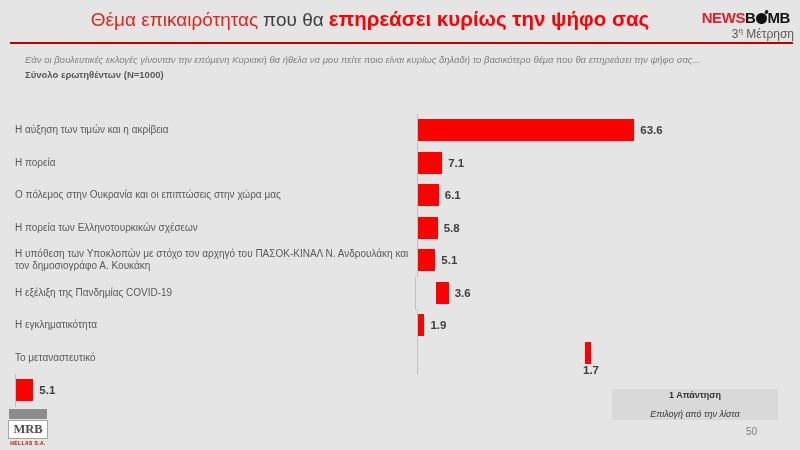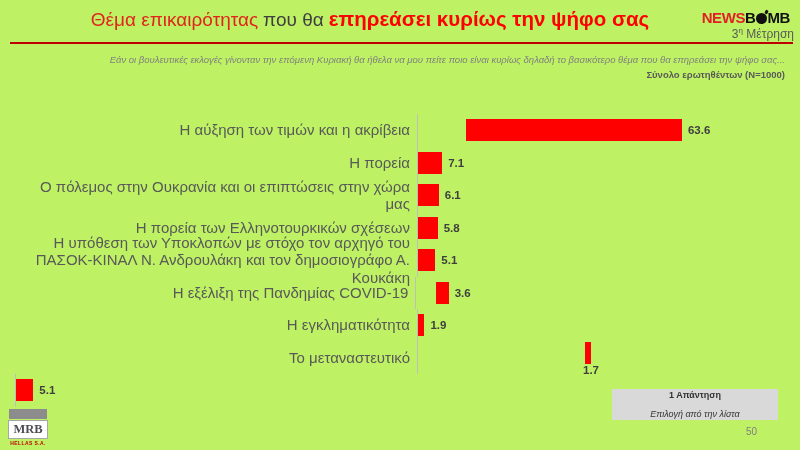--- a/index.html
+++ b/index.html
@@ -1,16 +1,16 @@
 <!DOCTYPE html>
 <html><head>
 <meta charset="utf-8">
 <style>
   html,body{margin:0;padding:0;background:#fff;}
-  .slide{position:relative;width:800px;height:450px;background:#bef264;overflow:hidden;
+  .slide{position:relative;width:800px;height:450px;background:#e5e5e5;overflow:hidden;
          font-family:"Liberation Sans","DejaVu Sans",sans-serif;}
 
   
   .header-title{position:absolute;top:7px;left:25px;width:690px;text-align:center;white-space:nowrap;}
   .t1{color:#e0251c;font-size:19px;}
   .t2{color:#404040;font-size:19px;margin:0 5px;}
   .t3{color:#ff0000;font-size:20.5px;font-weight:bold;}
 
   .newsbomb{position:absolute;top:9px;right:10px;font-weight:bold;font-size:15px;
             letter-spacing:-0.4px;color:#111;white-space:nowrap;}
@@ -18,28 +18,28 @@
   .bomb{display:inline-block;width:11px;height:11px;background:#111;border-radius:50%;
         position:relative;top:1px;margin:0 0.5px;}
   .bomb .fuse{position:absolute;top:-3px;right:-1px;width:3px;height:4px;background:#111;
         transform:rotate(25deg);border-radius:1px;}
   .metrisi{position:absolute;top:26px;right:6px;font-size:12px;color:#595959;}
   .metrisi sup{font-size:8px;}
 
   .rule{position:absolute;top:42px;left:10px;width:783px;height:2px;background:#c00000;}
 
   
-  .subtitle{position:absolute;top:54px;left:15px;width:770px;text-align:right;}
+  .subtitle{position:absolute;top:54px;left:25px;width:770px;text-align:left;}
   .sub1{font-style:italic;color:#7f7f7f;font-size:9.5px;}
   .sub2{font-weight:bold;color:#595959;font-size:9.5px;margin-top:4px;}
 
   
   .chart{position:absolute;top:114px;left:15px;width:760px;}
   .chart-row{display:flex;align-items:center;height:32.5px;}
-  .row-label{width:395px;text-align:right;padding-right:7px;font-size:15px;
+  .row-label{width:395px;padding-right:7px;font-size:10px;
              color:#595959;line-height:1.18;}
   .bar-area{display:flex;align-items:center;height:100%;border-left:1px solid #bfbfbf;
             width:340px;}
   .bar{height:22px;flex-shrink:0;}
   .bar-value{font-weight:bold;font-size:11.5px;color:#3f3f3f;margin-left:6px;}
 
   
   .footer-note{position:absolute;left:612px;top:389px;width:166px;height:31px;background:#d9d9d9;
                display:flex;flex-direction:column;justify-content:center;text-align:center;gap:8px;}
   .note1{font-weight:bold;font-size:9px;color:#333333;}
@@ -75,21 +75,21 @@
   <div class="rule"></div>
 
   <div class="subtitle">
     <div class="sub1">Εάν οι βουλευτικές εκλογές γίνονταν την επόμενη Κυριακή θα ήθελα να μου πείτε ποιο είναι κυρίως δηλαδή το βασικότερο θέμα που θα επηρεάσει την ψήφο σας...</div>
     <div class="sub2">Σύνολο ερωτηθέντων (Ν=1000)</div>
   </div>
 
   <div class="chart">
       <div class="chart-row">
         <div class="row-label">Η αύξηση των τιμών και η ακρίβεια</div>
-        <div class="bar-area" style="border-left-color: rgb(191, 191, 191); justify-content: center;">
+        <div class="bar-area" style="border-left-color: rgb(191, 191, 191);">
           <div class="bar" style="width: 216.24px; background: rgb(255, 0, 0);"></div>
           <div class="bar-value">63.6</div>
         </div>
       </div>
       <div class="chart-row">
         <div class="row-label">Η πορεία</div>
         <div class="bar-area" style="border-left-color: rgb(191, 191, 191);">
           <div class="bar" style="width: 24.14px; background: rgb(255, 0, 0);"></div>
           <div class="bar-value">7.1</div>
         </div>

